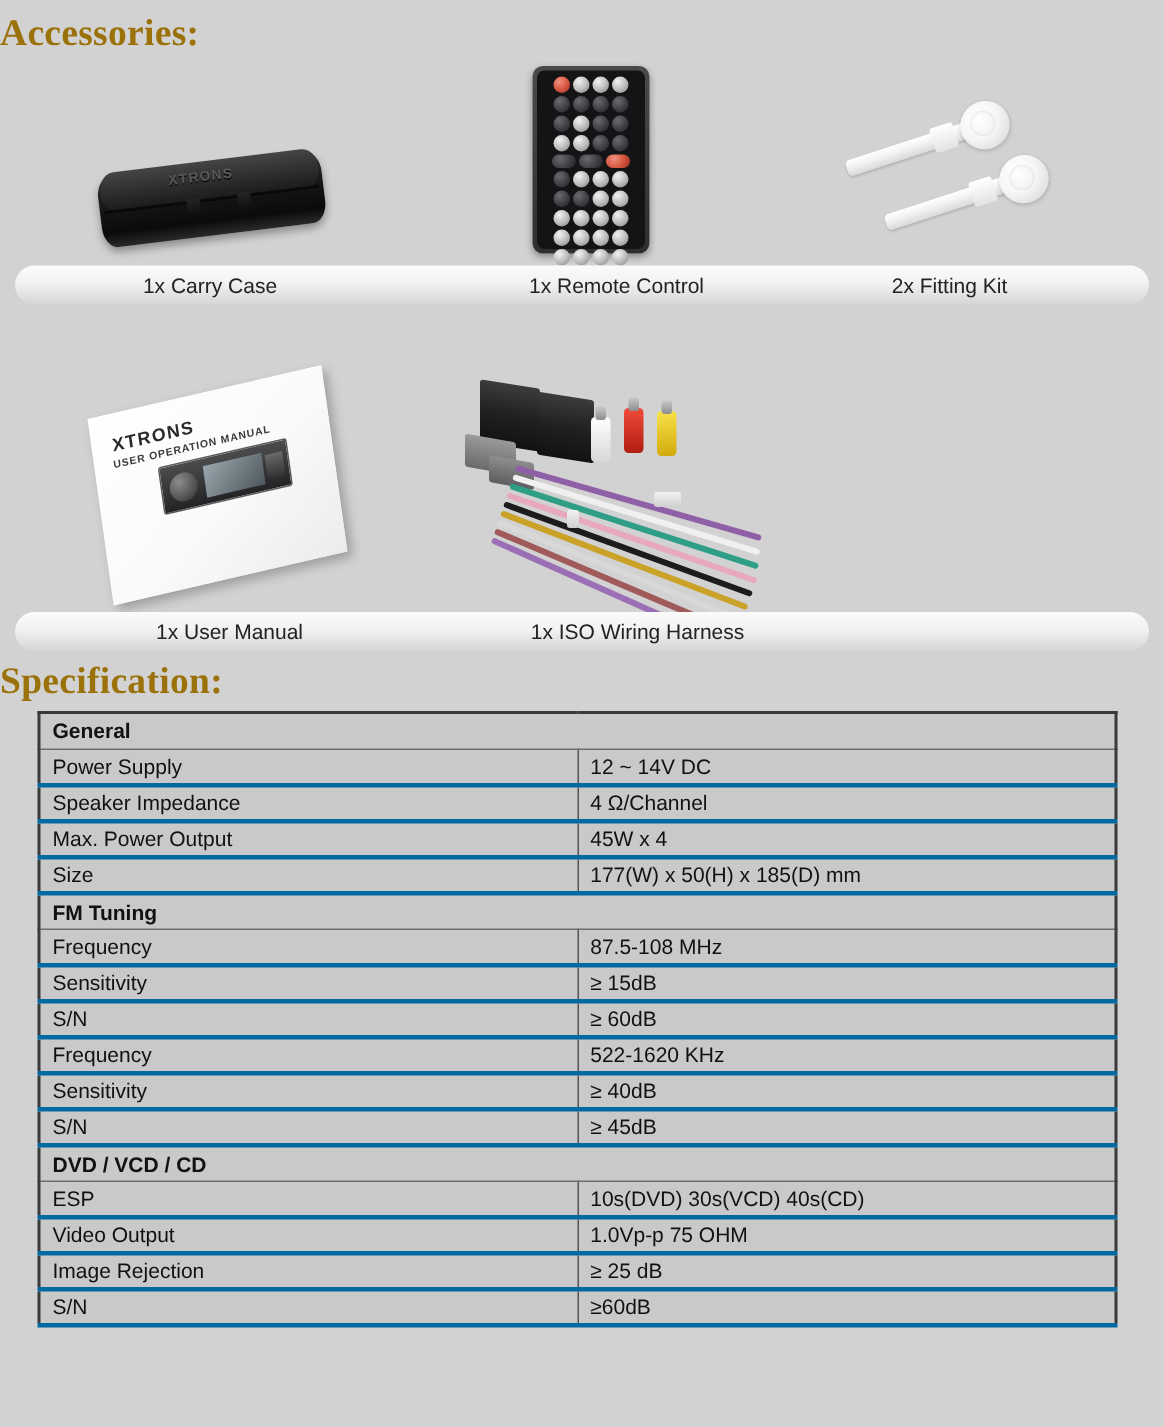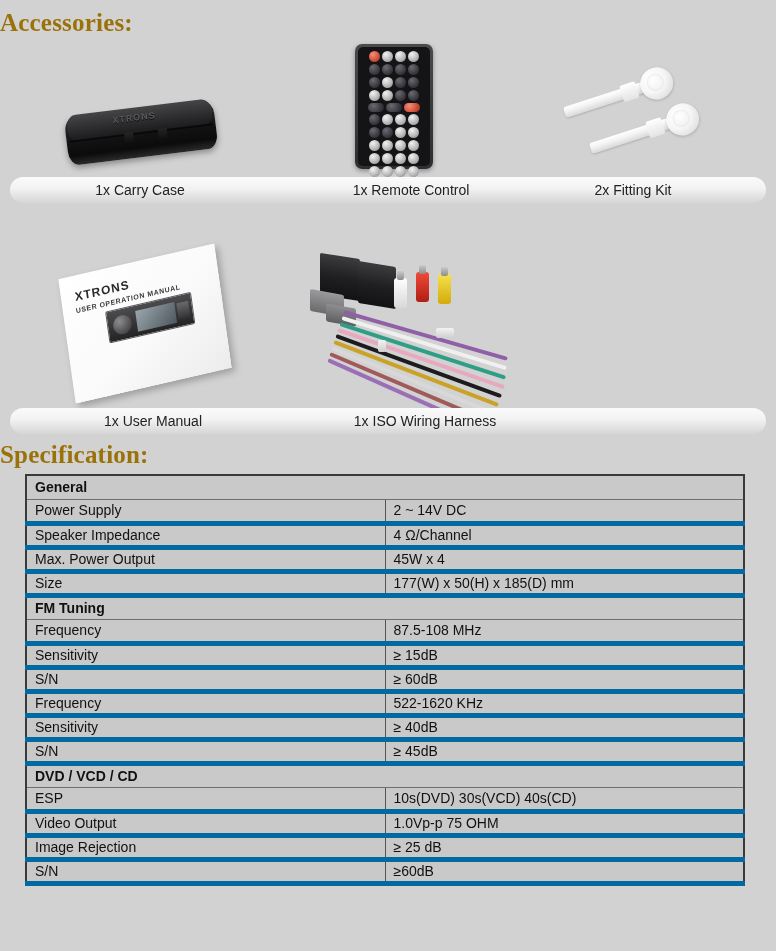--- a/index.html
+++ b/index.html
@@ -259,21 +259,21 @@
     border: 2px solid #3a3a3a;
     background: #c9c9c9;
     table-layout: fixed;
   }
   #spec-table td {
     height: 24px;
     padding: 0 0 0 8px;
     font-size: 14px;
     color: #111;
     border-top: 1px solid #ffffff;
-    border-bottom: 5px solid #0369a1;
+    border-bottom: 3px solid #0369a1;
     vertical-align: middle;
     white-space: nowrap;
     overflow: hidden;
   }
   #spec-table tr.group td {
     font-weight: bold;
     border-bottom: 1px solid #6e6e6e;
   }
   #spec-table td.lab { width: 353px; border-right: 1px solid #555; }
   #spec-table td.val { width: 367px; }
@@ -448,21 +448,21 @@
 <div>
   <div id="specification-title" class="section-title">Specification:</div>
 
   <table id="spec-table">
     <tbody>
         <tr class="group">
           <td class="full" colspan="2">General</td>
         </tr>
         <tr>
           <td class="lab">Power Supply</td>
-          <td class="val">2 ~ 14V DC</td>
+          <td class="val">12 ~ 14V DC</td>
         </tr>
         <tr>
           <td class="lab">Speaker Impedance</td>
           <td class="val">4 Ω/Channel</td>
         </tr>
         <tr>
           <td class="lab">Max. Power Output</td>
           <td class="val">45W x 4</td>
         </tr>
         <tr>

